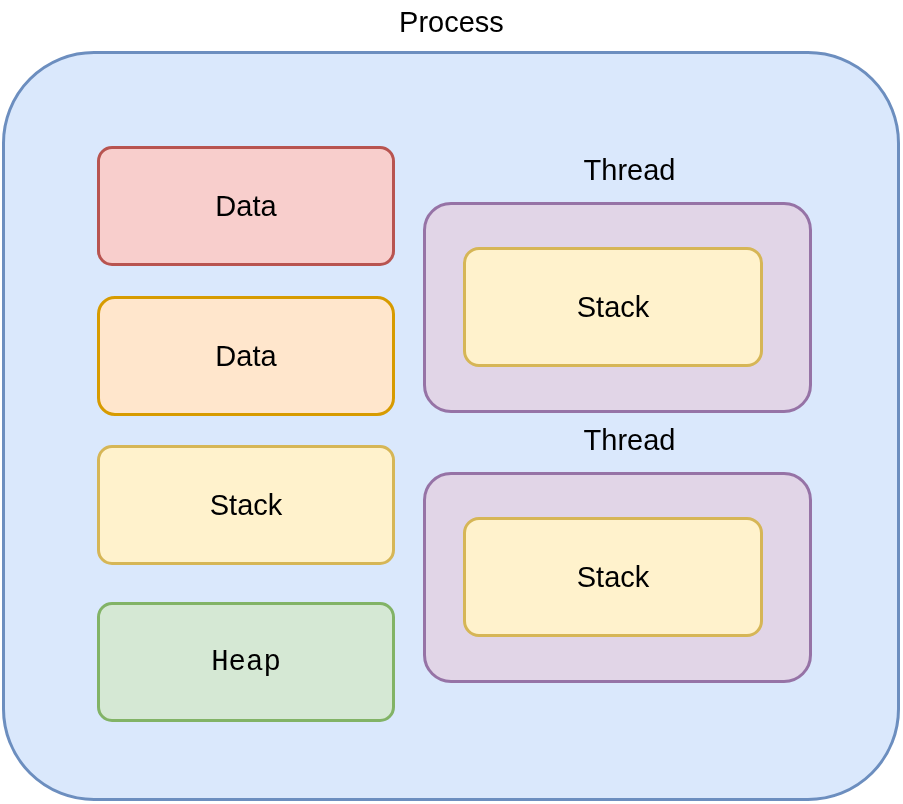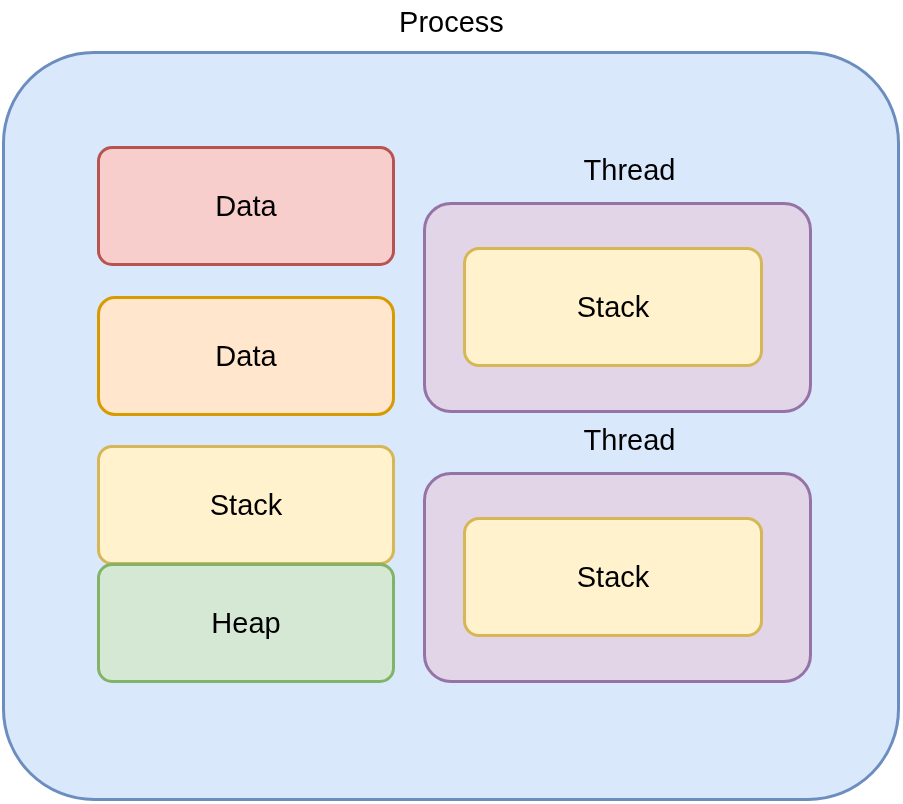--- a/index.html
+++ b/index.html
@@ -49,21 +49,21 @@
     border: 3px solid #000;
     display: flex;
     align-items: center;
     justify-content: center;
     font-size: 29px;
     color: #000000;
   }
   .seg-code { top: 92px;  background: var(--code_fill,  #f8cecc); border-color: var(--code_stroke,  #b85450); }
   .seg-data { top: 242px; background: var(--data_fill,  #ffe6cc); border-color: var(--data_stroke,  #d79b00); border-radius: 18px; }
   .seg-stack{ top: 391px; background: var(--stack_fill, #fff2cc); border-color: var(--stack_stroke, #d6b656); }
-  .seg-heap { top: 509px; background: var(--heap_fill,  #d5e8d4); border-color: var(--heap_stroke,  #82b366); }
+  .seg-heap { top: 548px; background: var(--heap_fill,  #d5e8d4); border-color: var(--heap_stroke,  #82b366); font-family: Liberation Mono, monospace; }
 
   .thread-label {
     left: 435px;
     width: 389px;
   }
   .thread-label-1 { top: 153px; }
   .thread-label-2 { top: 423px; }
 
   .thread-box {
     position: absolute;

